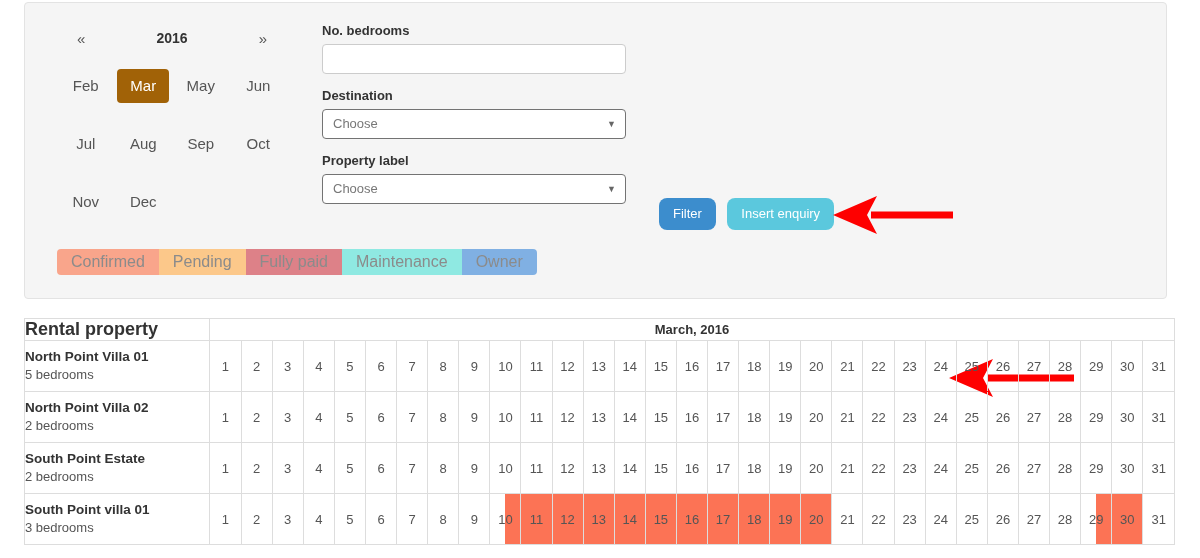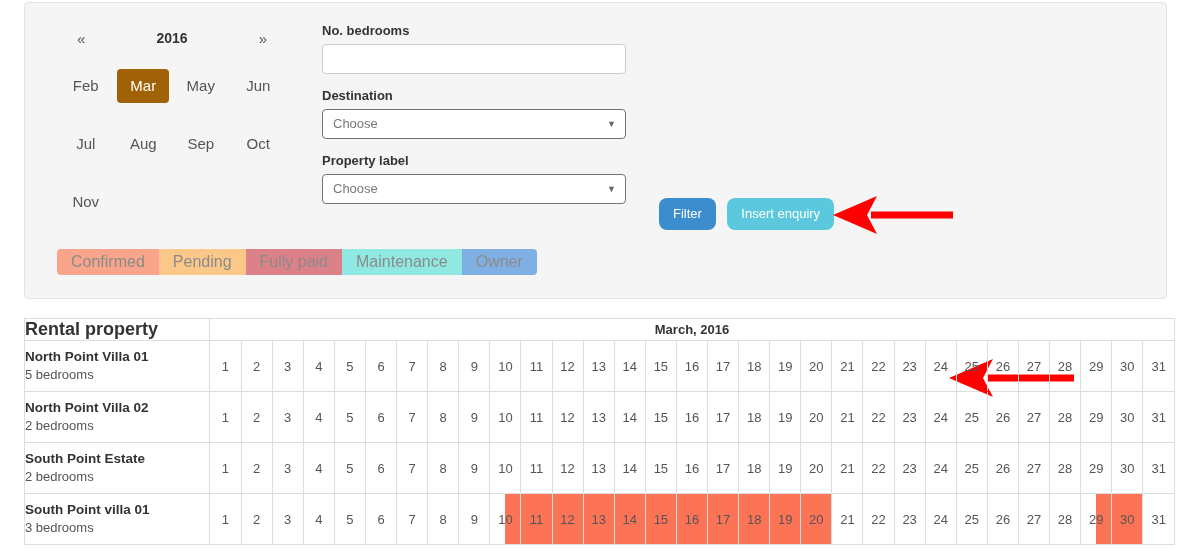--- a/index.html
+++ b/index.html
@@ -298,20 +298,23 @@
             <span>Aug</span>
           </div>
           <div class="mp-cell">
             <span>Sep</span>
           </div>
           <div class="mp-cell">
             <span>Oct</span>
           </div>
           <div class="mp-cell">
             <span>Nov</span>
+          </div>
+          <div class="mp-cell">
+            <span>Dec</span>
           </div>
         </div>
     </div>
 
     <div class="form-col">
       <label class="f-label">No. bedrooms</label>
       <input class="f-control" type="text" placeholder="" style="">
 
       <label class="f-label">Destination</label>
       <div class="f-select">

